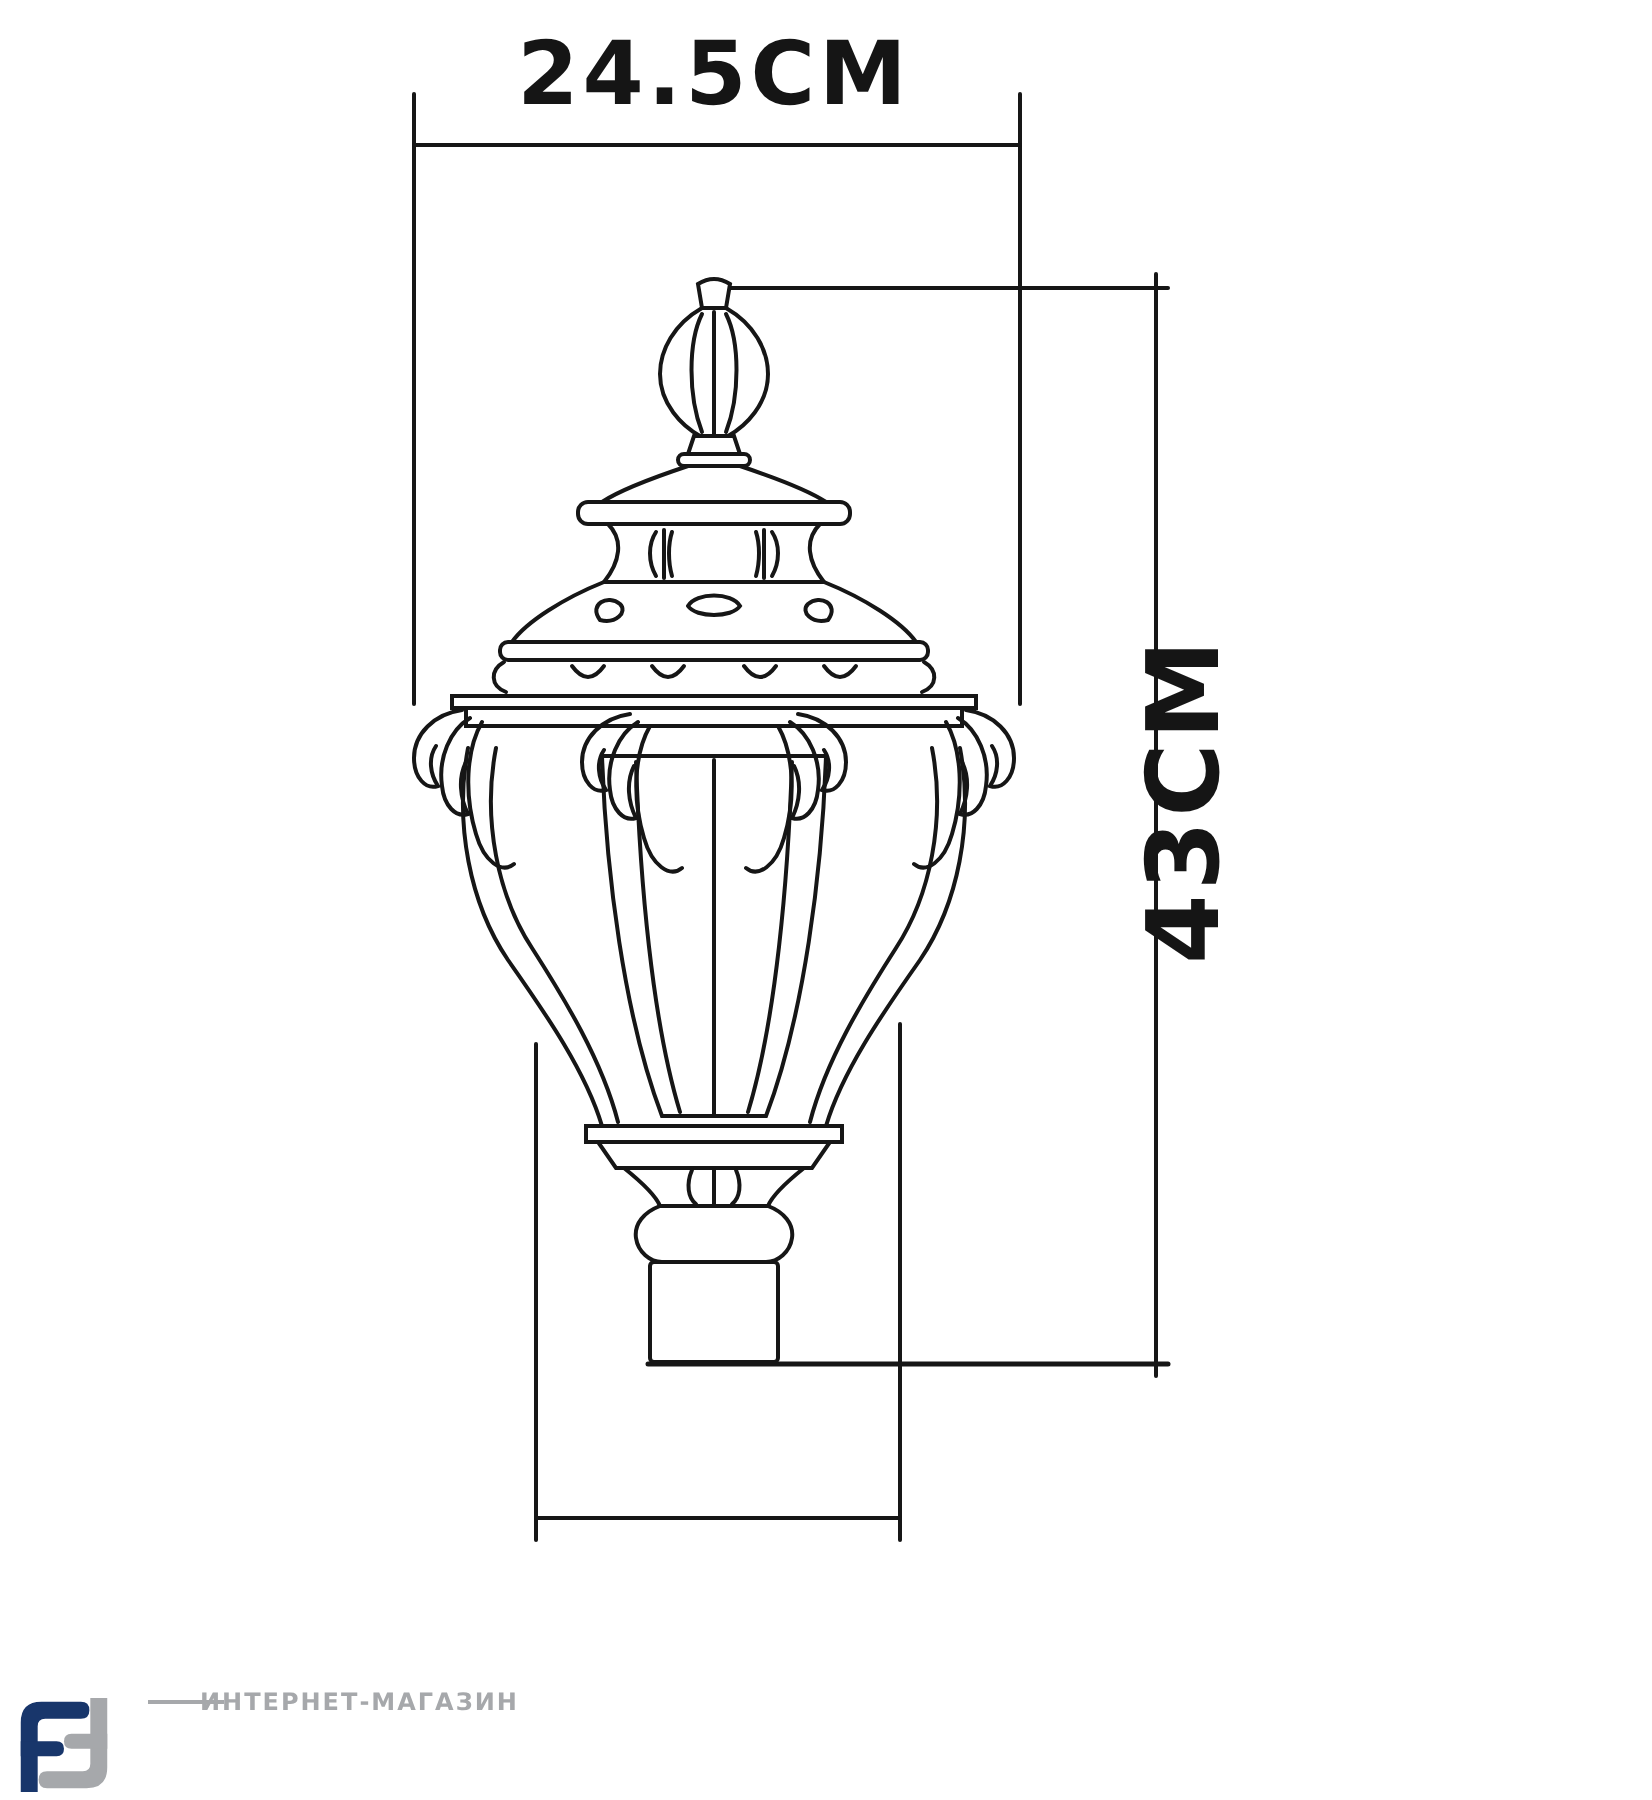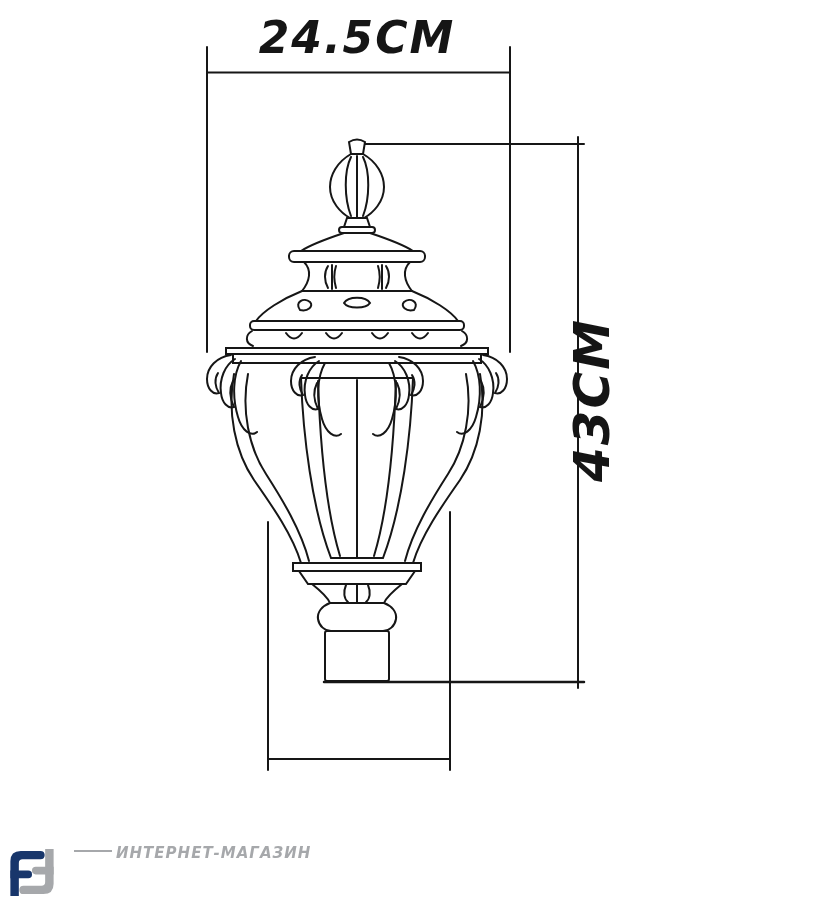--- a/index.html
+++ b/index.html
@@ -1,35 +1,35 @@
 <!DOCTYPE html>
 <html><head>
 <meta charset="utf-8">
 <style>
   html,body{margin:0;padding:0;background:#ffffff;}
   .canvas{
     position:relative;width:826px;height:900px;background:#ffffff;
-    font-family:"DejaVu Sans","Liberation Sans",sans-serif;overflow:hidden;font-style:italic;
+    font-family:"DejaVu Sans","Liberation Sans",sans-serif;overflow:hidden;
   }
   .drawing-svg{position:absolute;left:0;top:0;}
   .dim-label{
     position:absolute;color:#151515;font-weight:bold;
     font-size:44px;letter-spacing:2px;text-align:center;white-space:nowrap;
   }
   .dim-label-top{left:207px;top:12px;width:300px;}
   .dim-label-bottom{left:210px;top:773px;width:296px;}
   .dim-label-right{
     left:507px;top:373px;width:170px;height:54px;line-height:54px;
     font-size:50px;transform:rotate(-90deg);
   }
   .footer{position:absolute;left:0;top:836px;width:300px;height:64px;}
   .logo-mark{position:absolute;left:8px;top:13px;}
   .footer-tagline{
-    position:absolute;left:116px;top:8px;color:#a6a8ab;
-    font-size:15px;font-weight:bold;letter-spacing:1px;white-space:nowrap;
+    position:absolute;left:100px;top:8px;color:#a6a8ab;
+    font-size:12px;font-weight:bold;letter-spacing:1px;white-space:nowrap;
   }
   .footer-tagline-rule{position:absolute;left:74px;top:14px;width:38px;height:2px;background:#a6a8ab;}
   .brand-word{
     position:absolute;left:61px;top:16px;color:#14532d;
     font-size:37px;font-weight:bold;letter-spacing:0px;line-height:1;white-space:nowrap;margin-top:48px;
   }
 </style>
 </head>
 <body>
 

